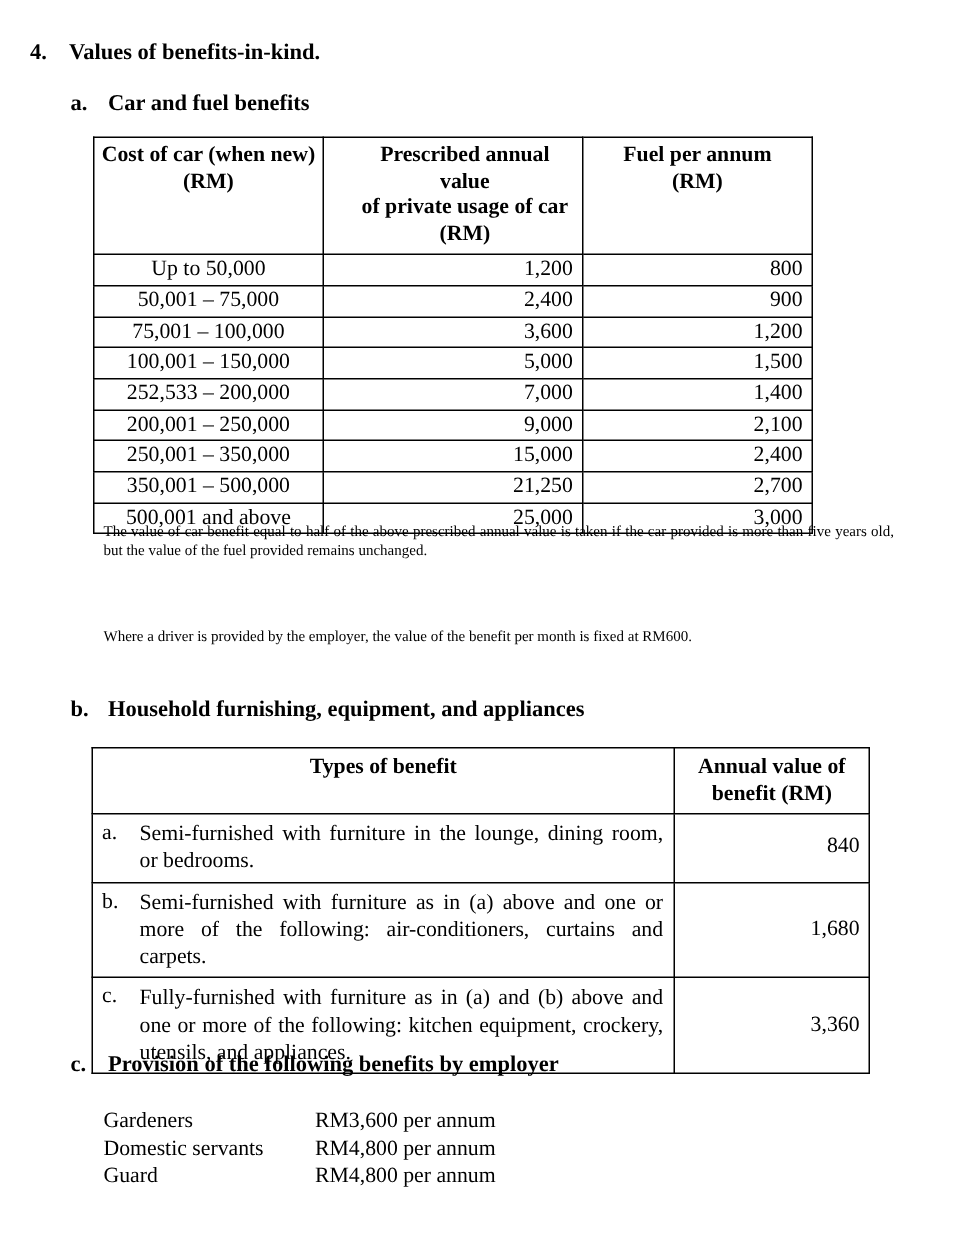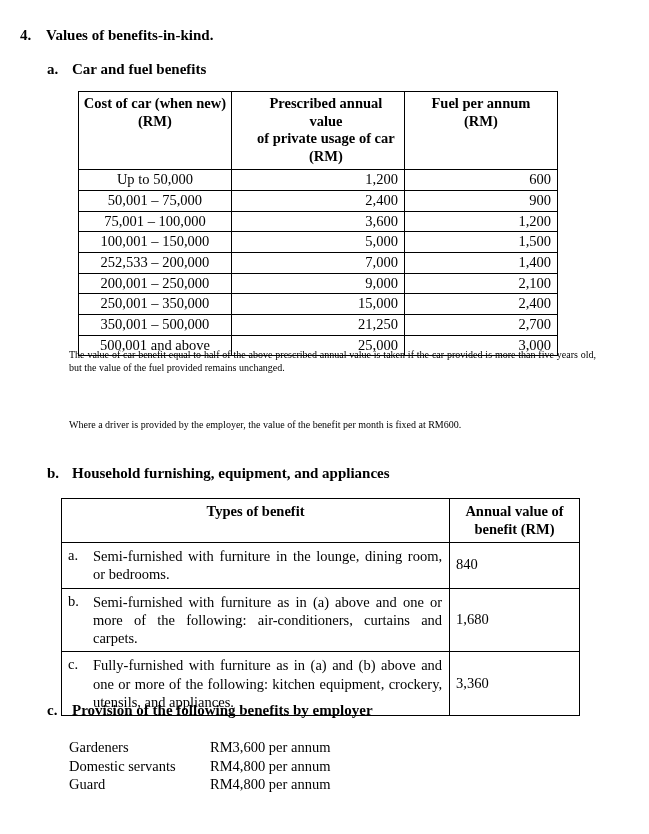--- a/index.html
+++ b/index.html
@@ -60,21 +60,21 @@
     vertical-align: top;
     padding: 3px 4px 4px 4px;
     line-height: 1.21;
   }
   td {
     padding: 1px 6px 1px 6px;
     line-height: 1.22;
   }
 
   
-  #car-table { left: 78px; top: 91px; width: 480px; }
+  #car-table { left: 62px; top: 91px; width: 480px; }
   #car-table th.c1 { width: 177px; }
   #car-table th.c2 { width: 177px; padding-left: 20px; }
   #car-table th.c3 { width: 180px; }
   #car-table td.cost { text-align: center; }
   #car-table td.num  { text-align: right; }
 
   
   #furnishing-table { left: 61px; top: 498px; width: 519px; }
   #furnishing-table th.f1 { width: 394px; padding-top: 4px; }
   #furnishing-table th.f2 { width: 125px; padding-top: 4px; }
@@ -93,21 +93,21 @@
     width: 25px;
     text-align: left;
   }
   #furnishing-table td.benefit .bdy {
     flex: 1 1 auto;
     text-align: justify;
     text-align-last: left;
     line-height: 1.26;
   }
   #furnishing-table td.value {
-    text-align: left;
+    text-align: right;
     vertical-align: middle;
   }
 
   
   .para {
     position: absolute;
     font-size: 10px;
     line-height: 1.29;
     text-align: justify;
     text-align-last: left;
@@ -157,21 +157,21 @@
         <th class="c3">
           <div>Fuel per annum</div>
           <div>(RM)</div>
         </th>
       </tr>
     </thead>
     <tbody>
       <tr>
         <td class="cost">Up to 50,000</td>
         <td class="num">1,200</td>
-        <td class="num">600</td>
+        <td class="num">800</td>
       </tr>
       <tr>
         <td class="cost">50,001 – 75,000</td>
         <td class="num">2,400</td>
         <td class="num">900</td>
       </tr>
       <tr>
         <td class="cost">75,001 – 100,000</td>
         <td class="num">3,600</td>
         <td class="num">1,200</td>

